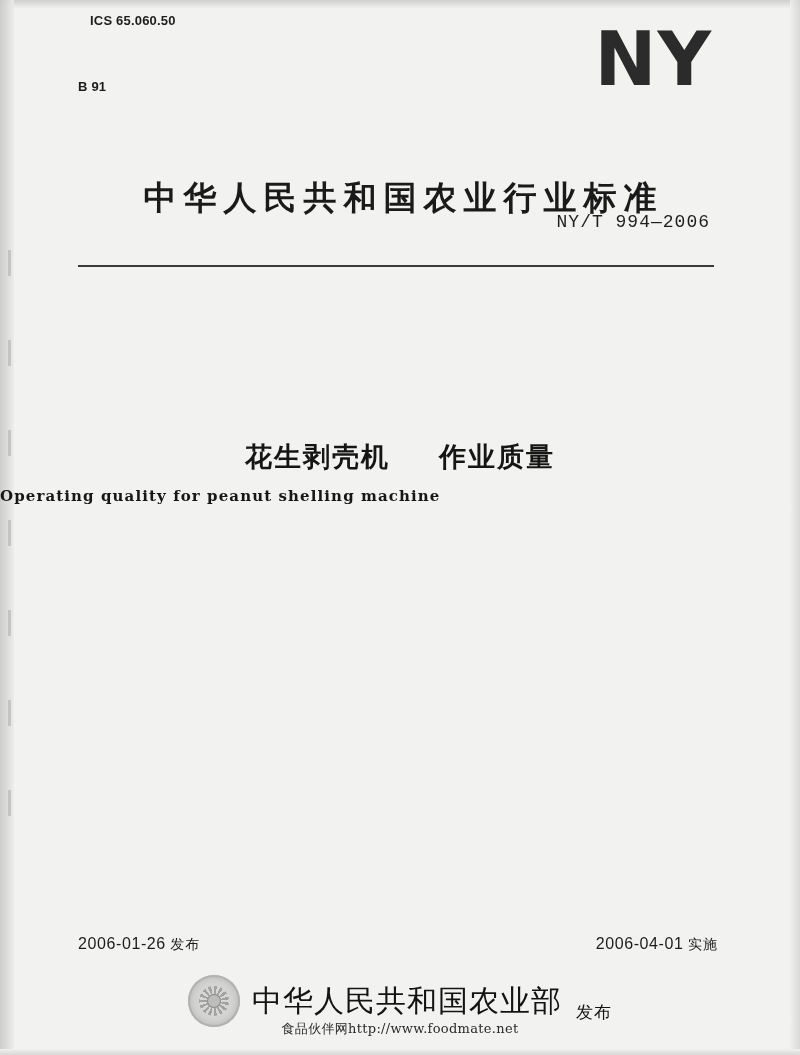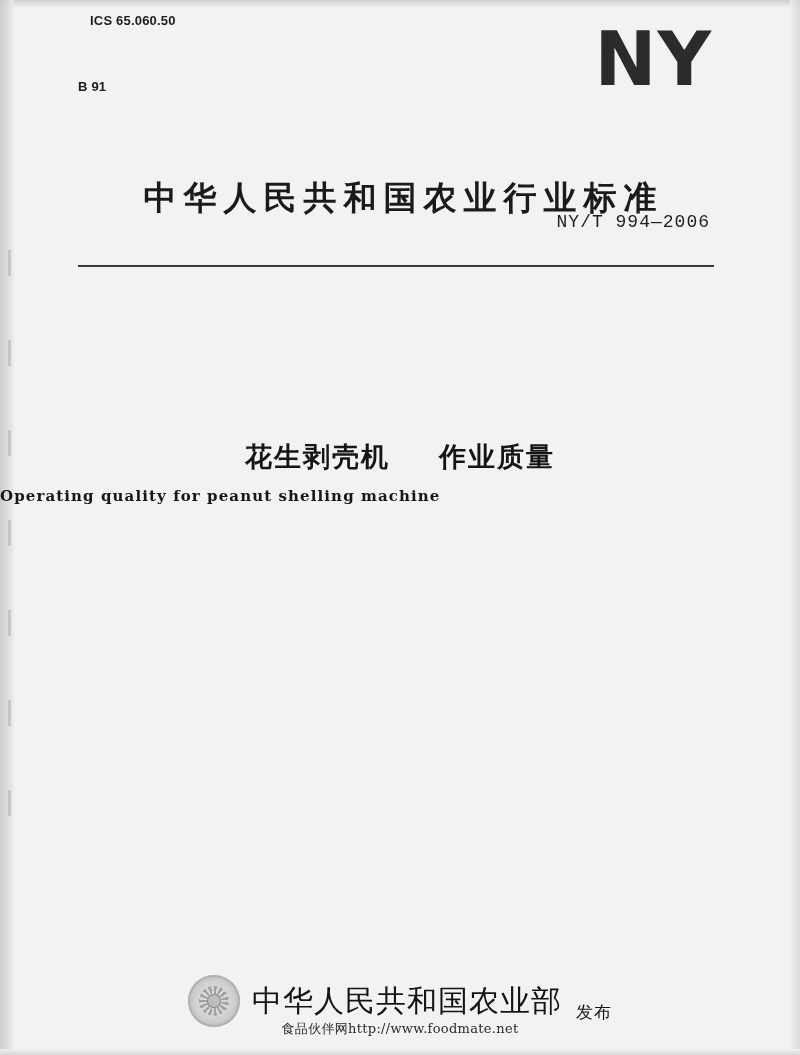--- a/index.html
+++ b/index.html
@@ -295,20 +295,30 @@
   <div class="rule"></div>
 
   <div class="doc-title-cn">
     <span>花生剥壳机</span>
     <span class="gap"></span>
     <span>作业质量</span>
   </div>
 
   <div class="doc-title-en">Operating quality for peanut shelling machine</div>
 
+  <div class="date-row">
+    <div>
+      <span class="num">2006-01-26</span>
+      <span class="cn">发布</span>
+    </div>
+    <div>
+      <span class="num">2006-04-01</span>
+      <span class="cn">实施</span>
+    </div>
+  </div>
 
   <div class="publisher-row">
     <div class="emblem"></div>
     <div class="publisher-name">中华人民共和国农业部</div>
     <div class="publisher-action">发布</div>
   </div>
 
   <div class="footer-credit">食品伙伴网http://www.foodmate.net</div>
 
 </div>

